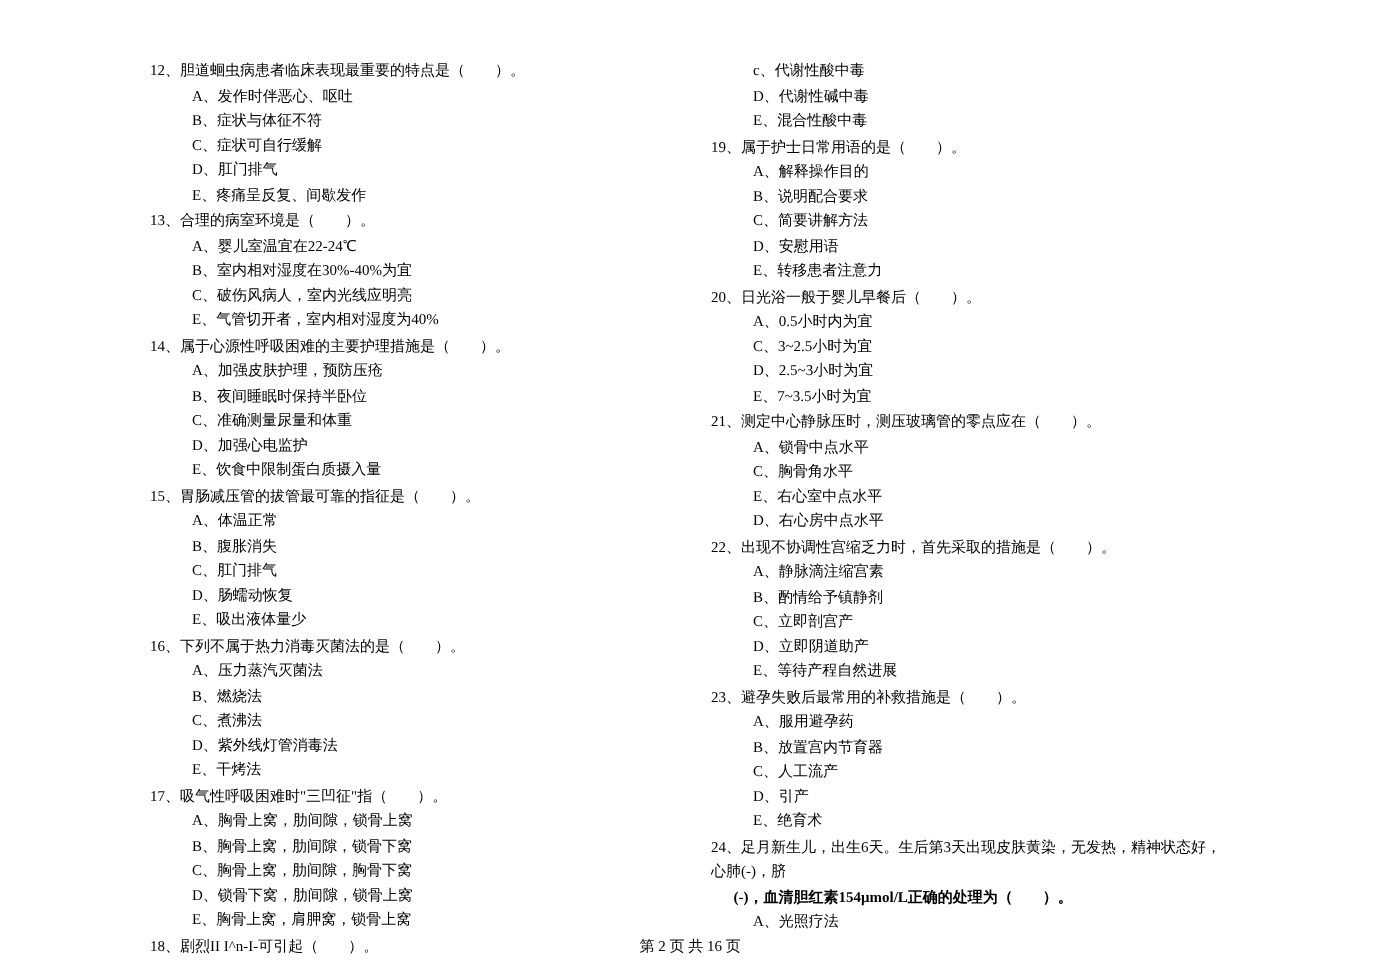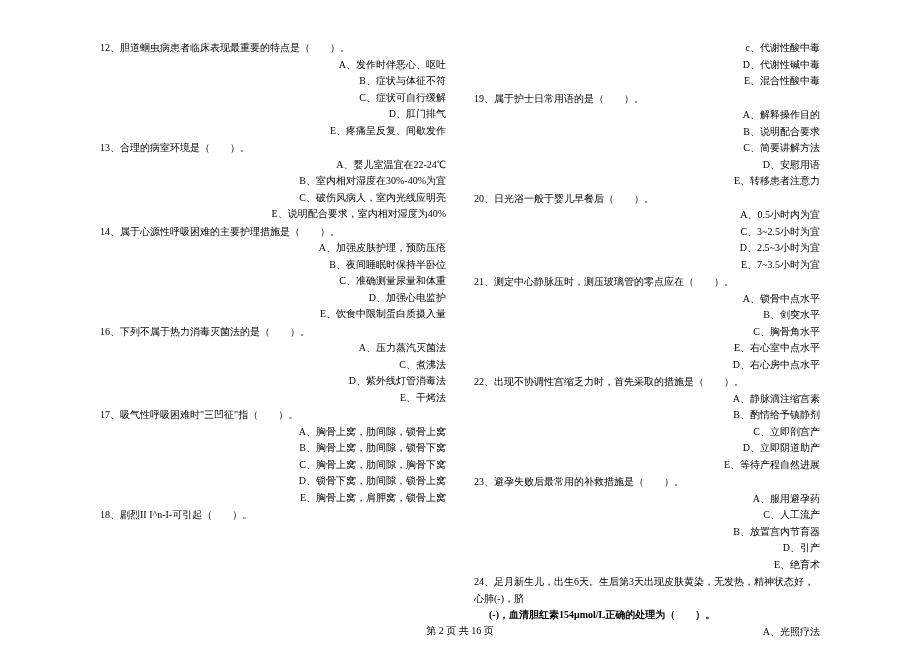--- a/index.html
+++ b/index.html
@@ -28,21 +28,20 @@
       color: #000;
     }
     .question {
       margin-bottom: 1px;
     }
     .q-stem {
       text-indent: 0;
     }
     .q-option {
       padding-left: 28px;
-      text-align: right;
     }
     .q24-cont {
       padding-left: 15px;
       font-weight: bold;
     }
     .footer {
       position: absolute;
       bottom: 12px;
       left: 0;
       right: 0;
@@ -62,33 +61,42 @@
       <div class="q-option">B、症状与体征不符</div>
       <div class="q-option">C、症状可自行缓解</div>
       <div class="q-option">D、肛门排气</div>
       <div class="q-option">E、疼痛呈反复、间歇发作</div>
     </div>
     <div class="question">
       <div class="q-stem">13、合理的病室环境是（　　）。</div>
       <div class="q-option">A、婴儿室温宜在22-24℃</div>
       <div class="q-option">B、室内相对湿度在30%-40%为宜</div>
       <div class="q-option">C、破伤风病人，室内光线应明亮</div>
-      <div class="q-option">E、说明配合要求，室内相对湿度为40%</div>
+      <div class="q-option">E、气管切开者，室内相对湿度为40%</div>
     </div>
     <div class="question">
       <div class="q-stem">14、属于心源性呼吸困难的主要护理措施是（　　）。</div>
       <div class="q-option">A、加强皮肤护理，预防压疮</div>
       <div class="q-option">B、夜间睡眠时保持半卧位</div>
       <div class="q-option">C、准确测量尿量和体重</div>
       <div class="q-option">D、加强心电监护</div>
       <div class="q-option">E、饮食中限制蛋白质摄入量</div>
     </div>
     <div class="question">
+      <div class="q-stem">15、胃肠减压管的拔管最可靠的指征是（　　）。</div>
+      <div class="q-option">A、体温正常</div>
+      <div class="q-option">B、腹胀消失</div>
+      <div class="q-option">C、肛门排气</div>
+      <div class="q-option">D、肠蠕动恢复</div>
+      <div class="q-option">E、吸出液体量少</div>
+    </div>
+    <div class="question">
       <div class="q-stem">16、下列不属于热力消毒灭菌法的是（　　）。</div>
       <div class="q-option">A、压力蒸汽灭菌法</div>
+      <div class="q-option">B、燃烧法</div>
       <div class="q-option">C、煮沸法</div>
       <div class="q-option">D、紫外线灯管消毒法</div>
       <div class="q-option">E、干烤法</div>
     </div>
     <div class="question">
       <div class="q-stem">17、吸气性呼吸困难时"三凹征"指（　　）。</div>
       <div class="q-option">A、胸骨上窝，肋间隙，锁骨上窝</div>
       <div class="q-option">B、胸骨上窝，肋间隙，锁骨下窝</div>
       <div class="q-option">C、胸骨上窝，肋间隙，胸骨下窝</div>
       <div class="q-option">D、锁骨下窝，肋间隙，锁骨上窝</div>
@@ -117,38 +125,37 @@
     <div class="question">
       <div class="q-stem">20、日光浴一般于婴儿早餐后（　　）。</div>
       <div class="q-option">A、0.5小时内为宜</div>
       <div class="q-option">C、3~2.5小时为宜</div>
       <div class="q-option">D、2.5~3小时为宜</div>
       <div class="q-option">E、7~3.5小时为宜</div>
     </div>
     <div class="question">
       <div class="q-stem">21、测定中心静脉压时，测压玻璃管的零点应在（　　）。</div>
       <div class="q-option">A、锁骨中点水平</div>
-      <div class="q-option">B、剑突水平</div>
       <div class="q-option">C、胸骨角水平</div>
       <div class="q-option">E、右心室中点水平</div>
       <div class="q-option">D、右心房中点水平</div>
     </div>
     <div class="question">
       <div class="q-stem">22、出现不协调性宫缩乏力时，首先采取的措施是（　　）。</div>
       <div class="q-option">A、静脉滴注缩宫素</div>
       <div class="q-option">B、酌情给予镇静剂</div>
       <div class="q-option">C、立即剖宫产</div>
       <div class="q-option">D、立即阴道助产</div>
       <div class="q-option">E、等待产程自然进展</div>
     </div>
     <div class="question">
       <div class="q-stem">23、避孕失败后最常用的补救措施是（　　）。</div>
       <div class="q-option">A、服用避孕药</div>
+      <div class="q-option">B、放置宫内节育器</div>
       <div class="q-option">C、人工流产</div>
-      <div class="q-option">B、放置宫内节育器</div>
       <div class="q-option">D、引产</div>
       <div class="q-option">E、绝育术</div>
     </div>
     <div class="question">
       <div class="q-stem">24、足月新生儿，出生6天。生后第3天出现皮肤黄染，无发热，精神状态好，心肺(-)，脐</div>
       <div class="q24-cont">(-)，血清胆红素154μmol/L正确的处理为（　　）。</div>
       <div class="q-option">A、光照疗法</div>
 
     </div>
   </div>

